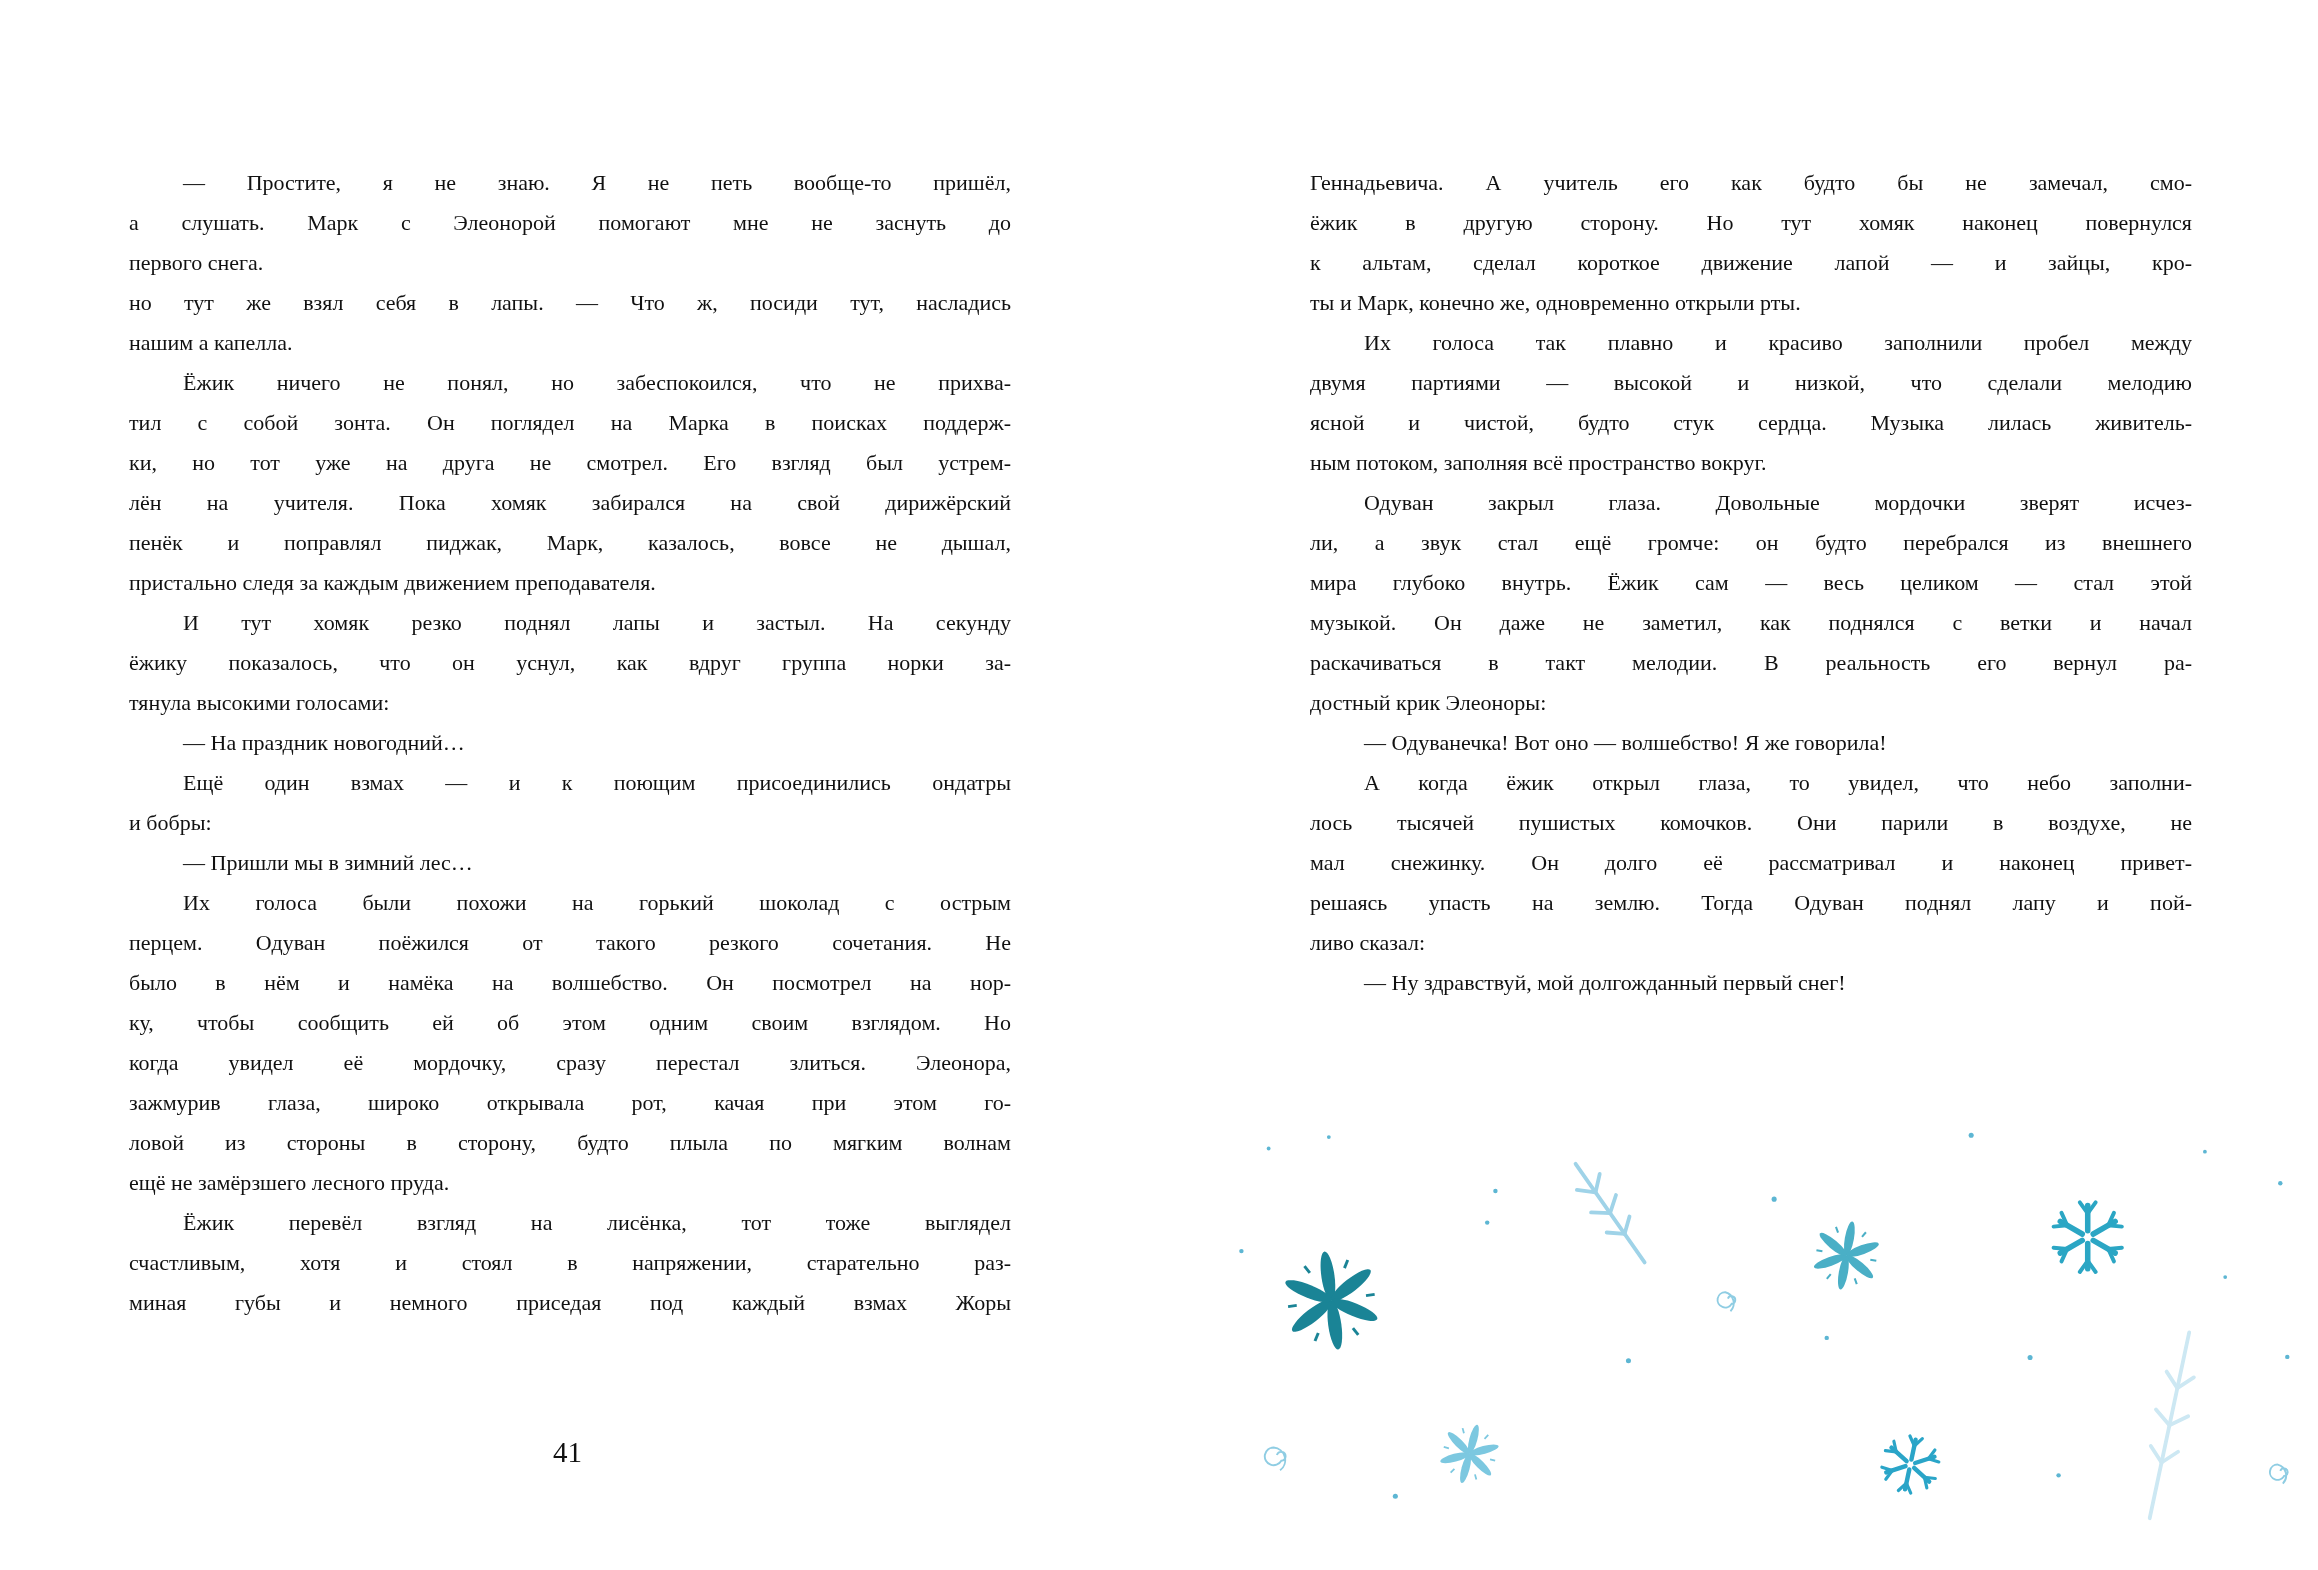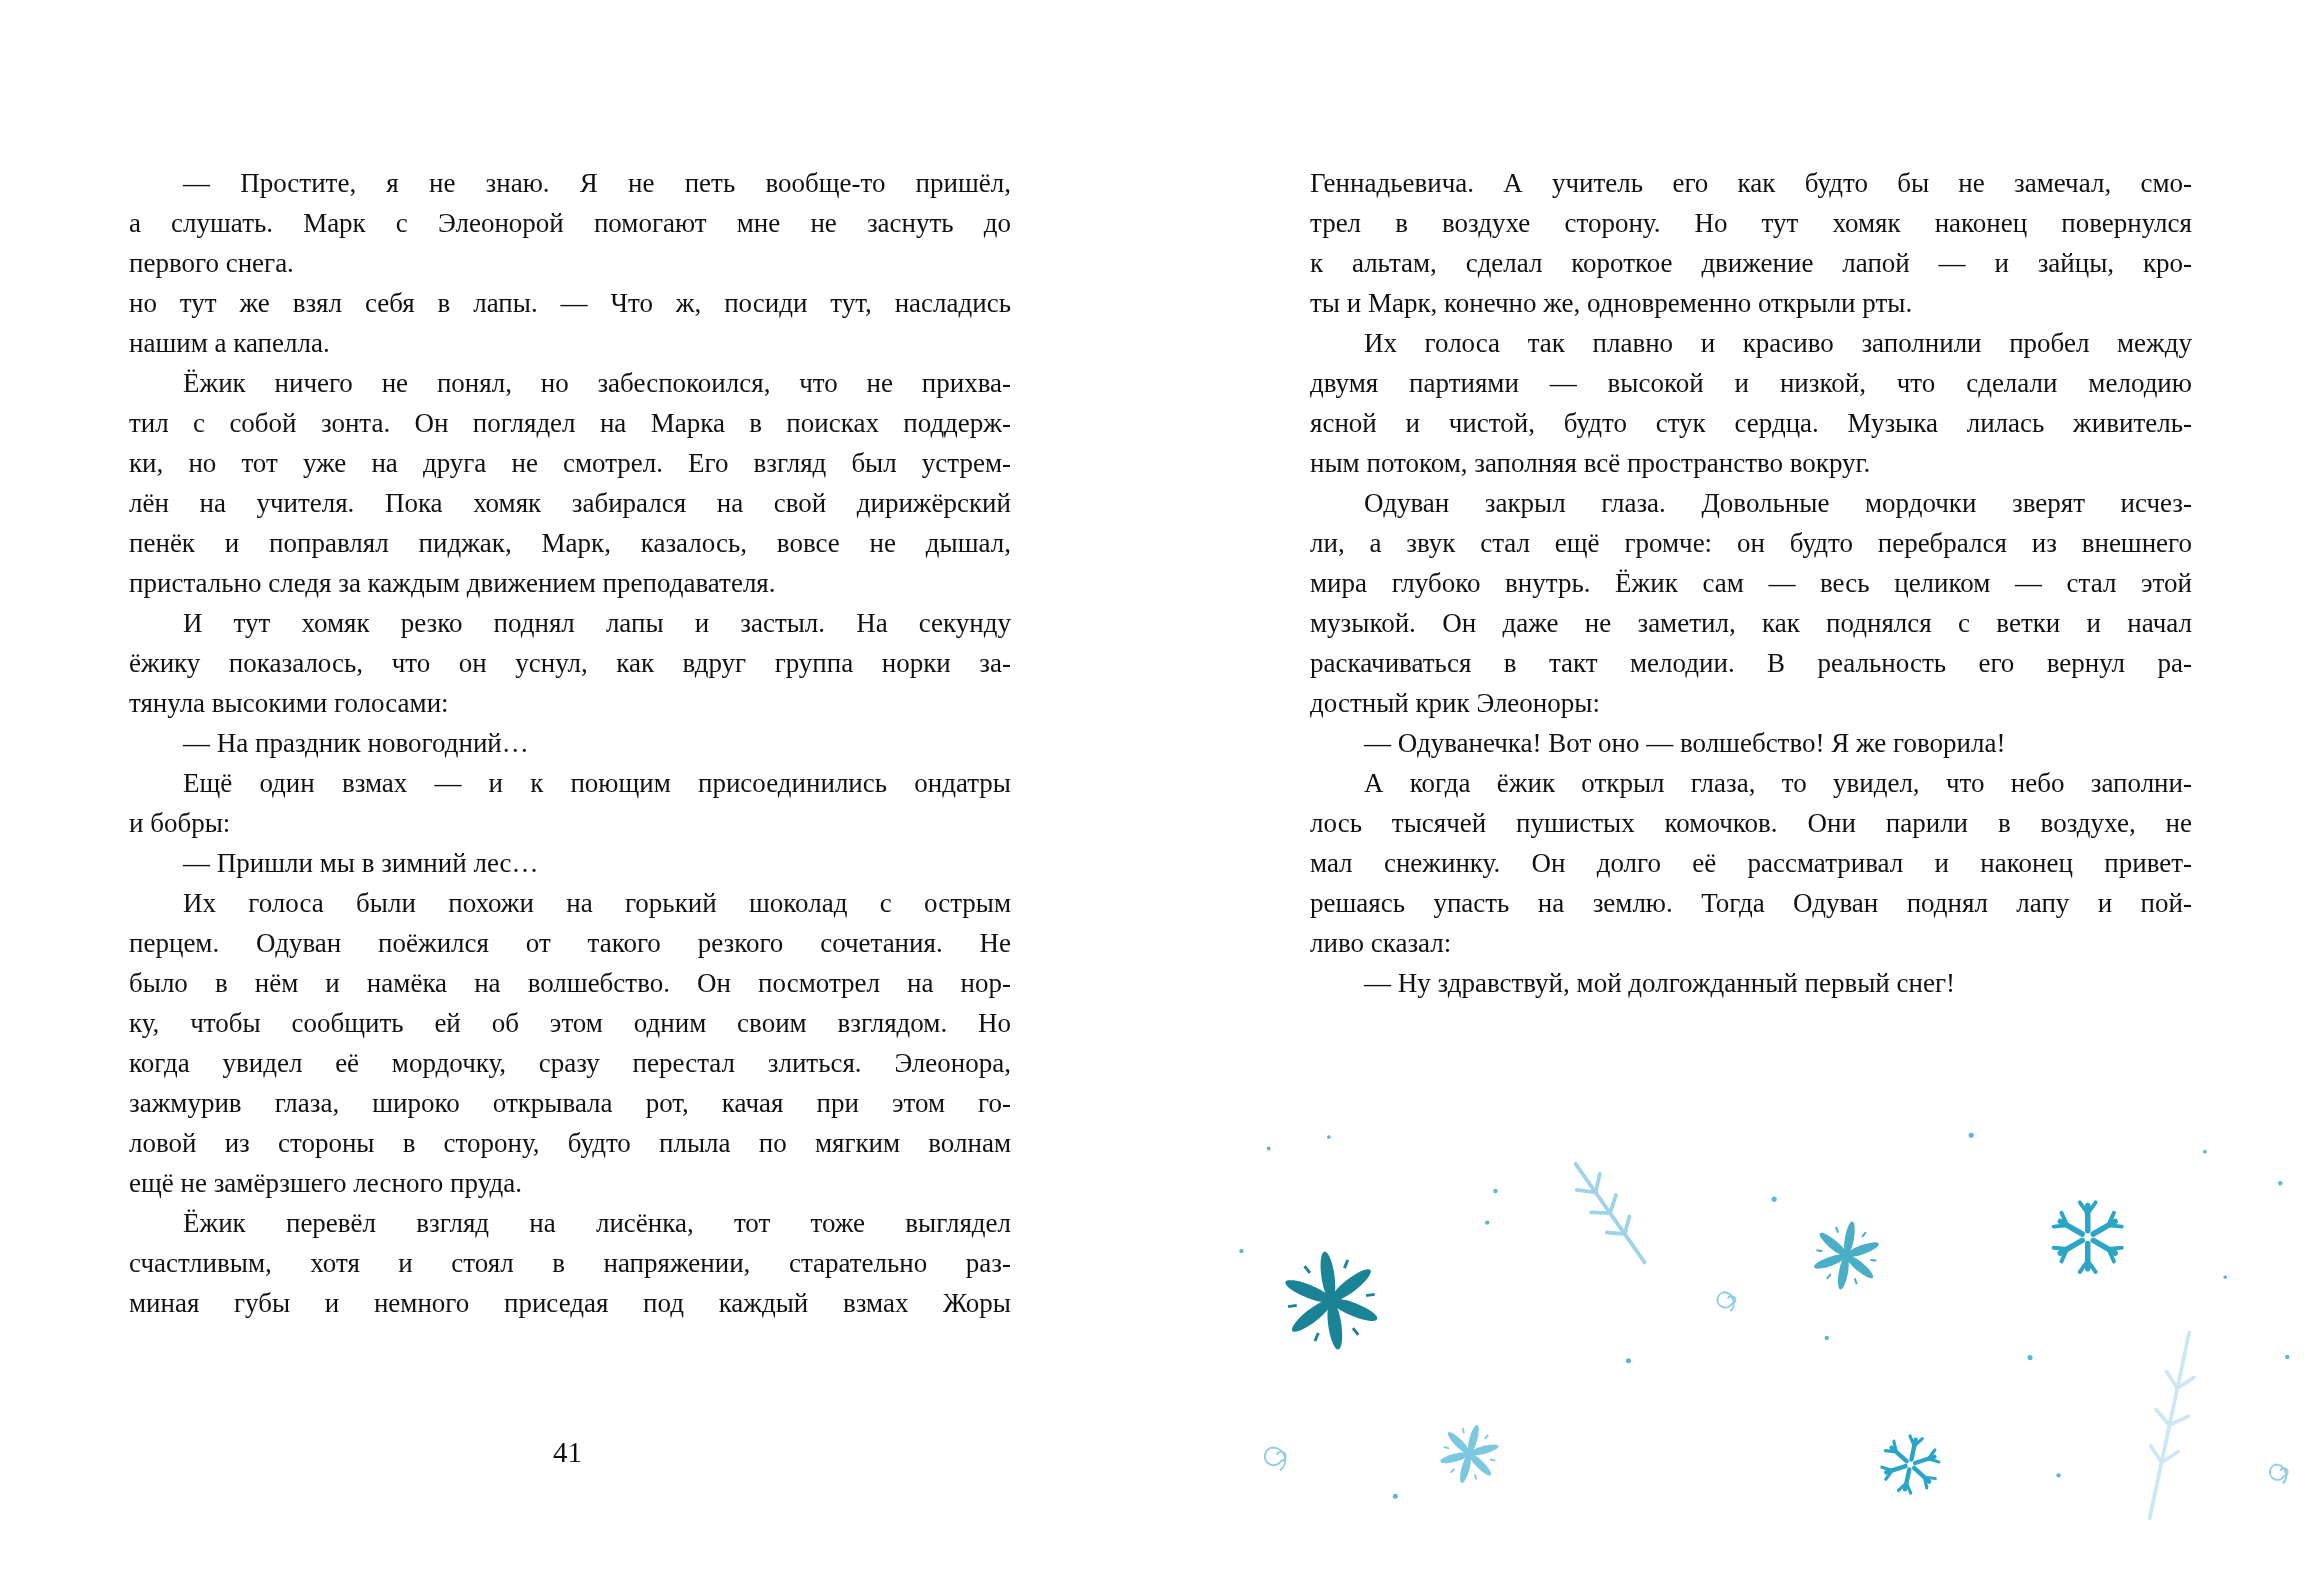--- a/index.html
+++ b/index.html
@@ -6,21 +6,21 @@
   body { width: 2319px; height: 1571px; position: relative; overflow: hidden; }
   .spread { position: absolute; inset: 0; background: #ffffff; }
   .page { position: absolute; top: 0; height: 1571px; }
   .page-left { left: 0; width: 1159px; }
   .page-right { left: 1159px; width: 1160px; }
   .column {
     position: absolute;
     top: 163px;
     width: 882px;
     font-family: "Liberation Serif", "DejaVu Serif", serif;
-    font-size: 27px;
+    font-size: 22px;
     line-height: 40px;
     color: #111111;
   }
   .page-left .column { left: 129px; }
   .page-right .column { left: 151px; }
   .line {
     display: block;
     height: 40px;
     white-space: nowrap;
     text-align: justify;
@@ -75,21 +75,21 @@
         <span class="line indent">Ёжик перевёл взгляд на лисёнка, тот тоже выглядел</span>
         <span class="line">счастливым, хотя и стоял в напряжении, старательно раз-</span>
         <span class="line">миная губы и немного приседая под каждый взмах Жоры</span>
       </div>
     <div class="page-number">41</div>
   </div>
 
   <div class="page page-right">
     <div class="column" id="right-column">
         <span class="line">Геннадьевича. А учитель его как будто бы не замечал, смо-</span>
-        <span class="line">трел в воздухе сторону. Но тут хомяк наконец повернулся</span>
+        <span class="line">ёжик в другую сторону. Но тут хомяк наконец повернулся</span>
         <span class="line">к альтам, сделал короткое движение лапой — и зайцы, кро-</span>
         <span class="line last">ты и Марк, конечно же, одновременно открыли рты.</span>
         <span class="line indent">Их голоса так плавно и красиво заполнили пробел между</span>
         <span class="line">двумя партиями — высокой и низкой, что сделали мелодию</span>
         <span class="line">ясной и чистой, будто стук сердца. Музыка лилась живитель-</span>
         <span class="line last">ным потоком, заполняя всё пространство вокруг.</span>
         <span class="line indent">Одуван закрыл глаза. Довольные мордочки зверят исчез-</span>
         <span class="line">ли, а звук стал ещё громче: он будто перебрался из внешнего</span>
         <span class="line">мира глубоко внутрь. Ёжик сам — весь целиком — стал этой</span>
         <span class="line">музыкой. Он даже не заметил, как поднялся с ветки и начал</span>

